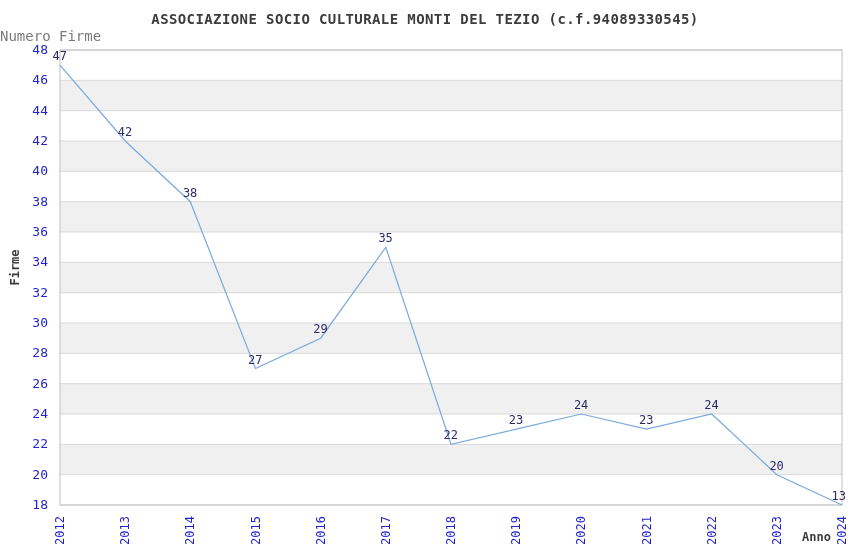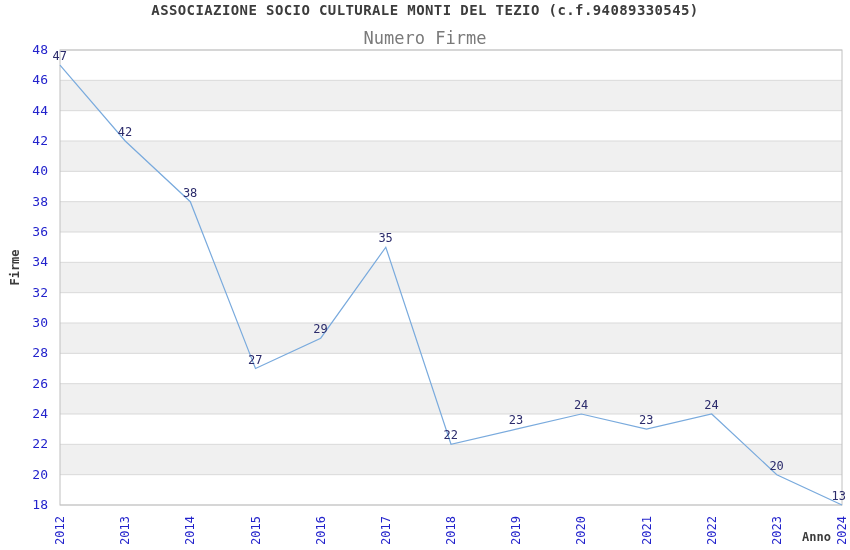--- a/index.html
+++ b/index.html
@@ -4,30 +4,29 @@
 <style>
   html, body { margin: 0; padding: 0; }
   body {
     width: 850px; height: 550px;
     background: #ffffff;
     font-family: "DejaVu Sans Mono", "Liberation Mono", monospace;
     position: relative;
     overflow: hidden;
   }
   .chart-title {
-    position: absolute; top: 2px; left: 0; width: 850px;
+    position: absolute; top: 11px; left: 0; width: 850px;
     text-align: center;
     font-size: 14px; font-weight: bold; letter-spacing: 0.4px;
     color: #3c3c3c;
     white-space: nowrap;
   }
   .chart-subtitle {
     position: absolute; top: 28px; left: 0; width: 850px;
-    text-align: center;
-    font-size: 17px;
+    font-size: 14px;
     color: #7a7a7a;
     white-space: nowrap;
   }
   svg#chart { position: absolute; left: 0; top: 0; }
   svg text { font-family: "DejaVu Sans Mono", "Liberation Mono", monospace; }
 </style>
 </head>
 <body>
 
 <div class="chart-title">ASSOCIAZIONE SOCIO CULTURALE MONTI DEL TEZIO (c.f.94089330545)</div>

